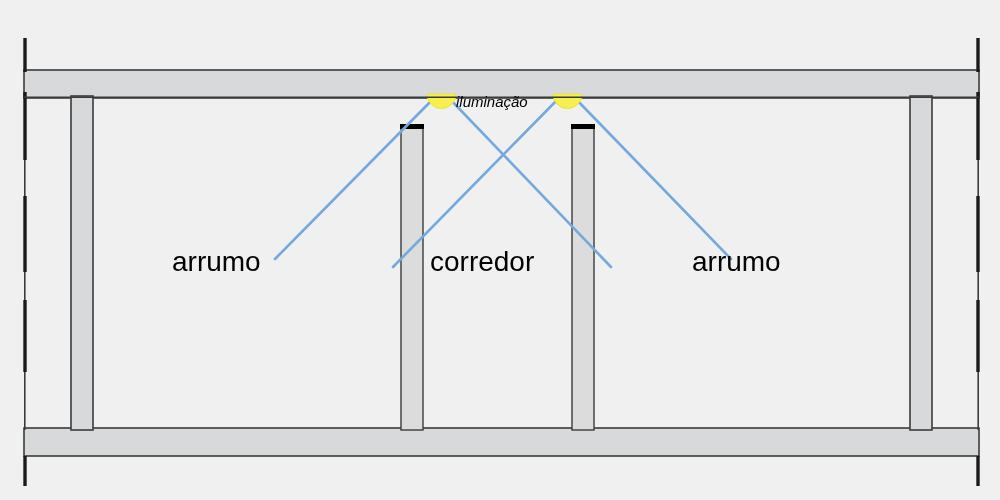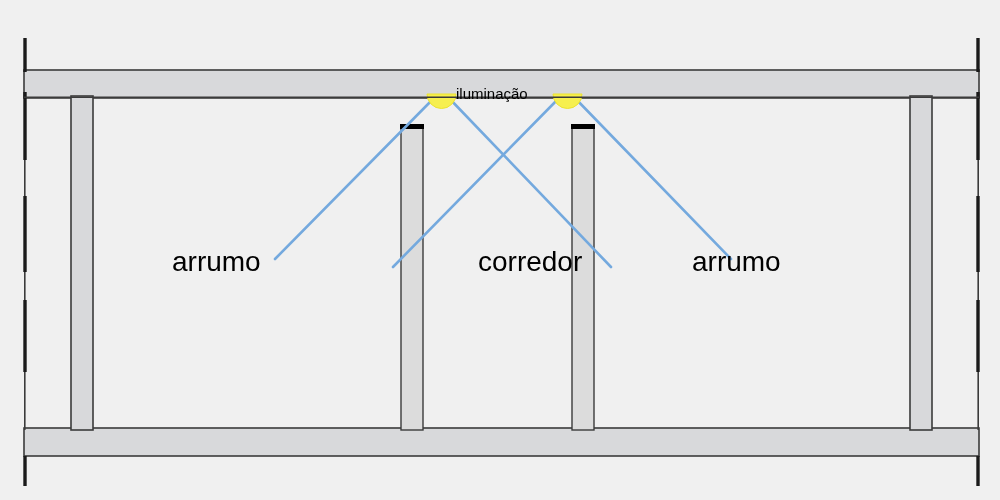--- a/index.html
+++ b/index.html
@@ -102,19 +102,19 @@
     <g>
       <path d="M 427 94 A 14.5 14.5 0 0 0 456 94 Z" fill="#f6ef4f" stroke="#ece331" stroke-width="1"></path>
       <path d="M 553 94 A 14.5 14.5 0 0 0 582 94 Z" fill="#f6ef4f" stroke="#ece331" stroke-width="1"></path>
     </g>
 
     <line x1="24" y1="97.2" x2="979" y2="97.2" stroke="#3b3b3b" stroke-width="1.4"></line>
   </svg>
 
   <div class="room-label" style="left:172px; top:248px;">arrumo</div>
 
-  <div class="room-label" style="left:430px; top:248px;margin-left:48px;">corredor</div>
+  <div class="room-label" style="left:430px; top:248px;">corredor</div>
 
   <div class="room-label" style="left:692px; top:248px;">arrumo</div>
 
-  <div class="annot-label" style="left:456px; top:86px;">iluminação</div>
+  <div class="annot-label" style="left:456px; top:94px;font-style:italic;">iluminação</div>
 
 </div>
 
 </body></html>

